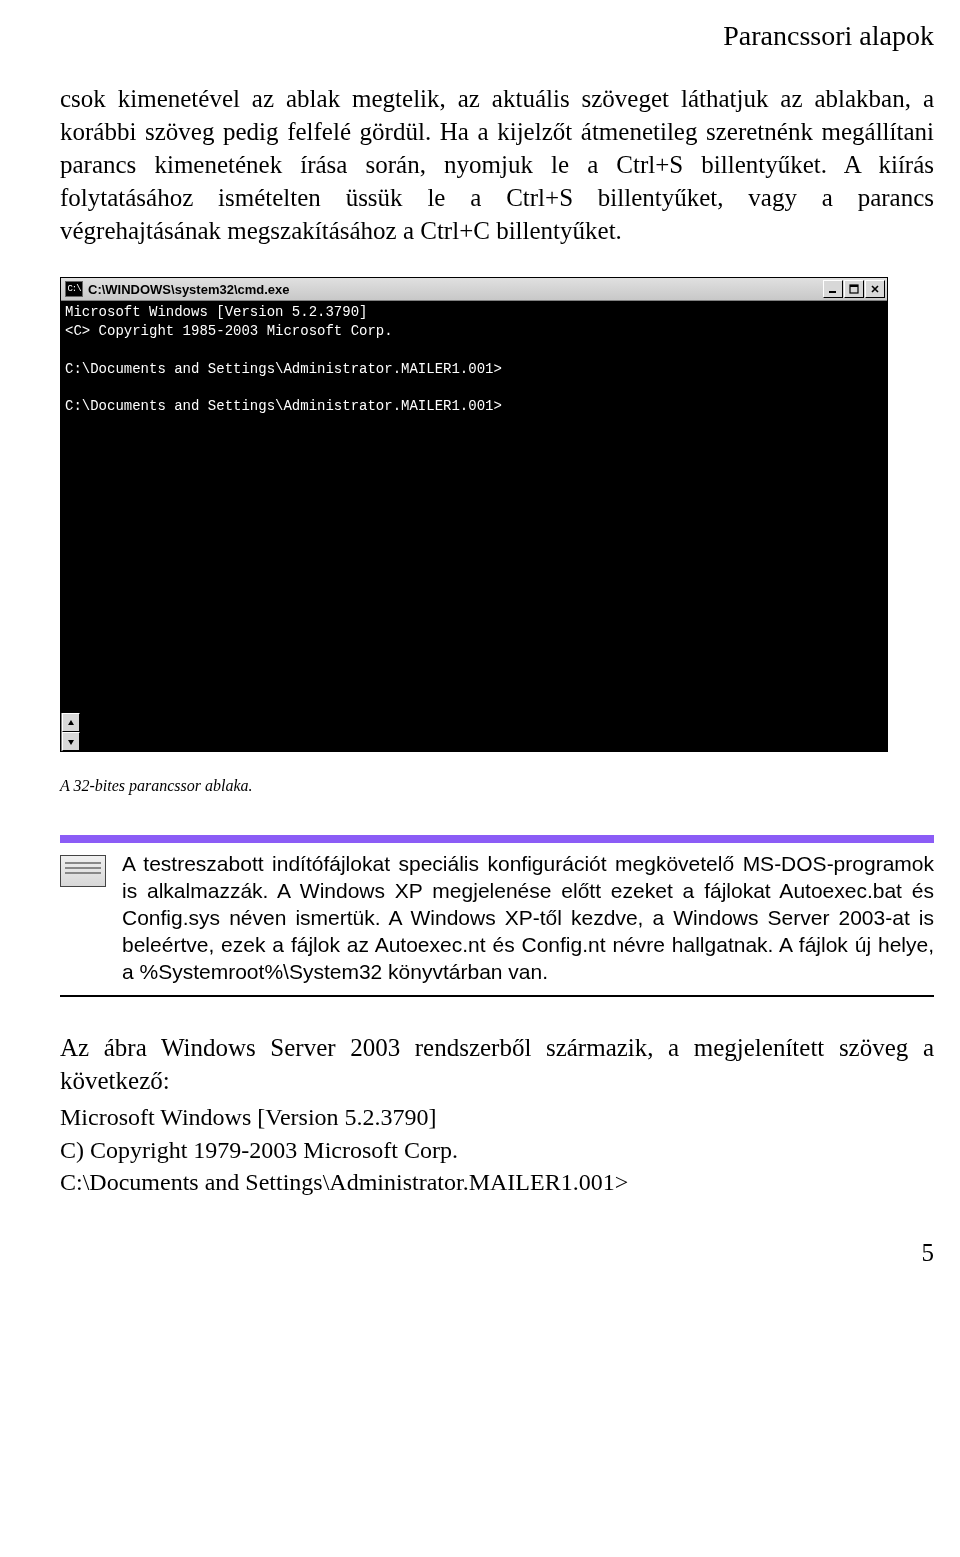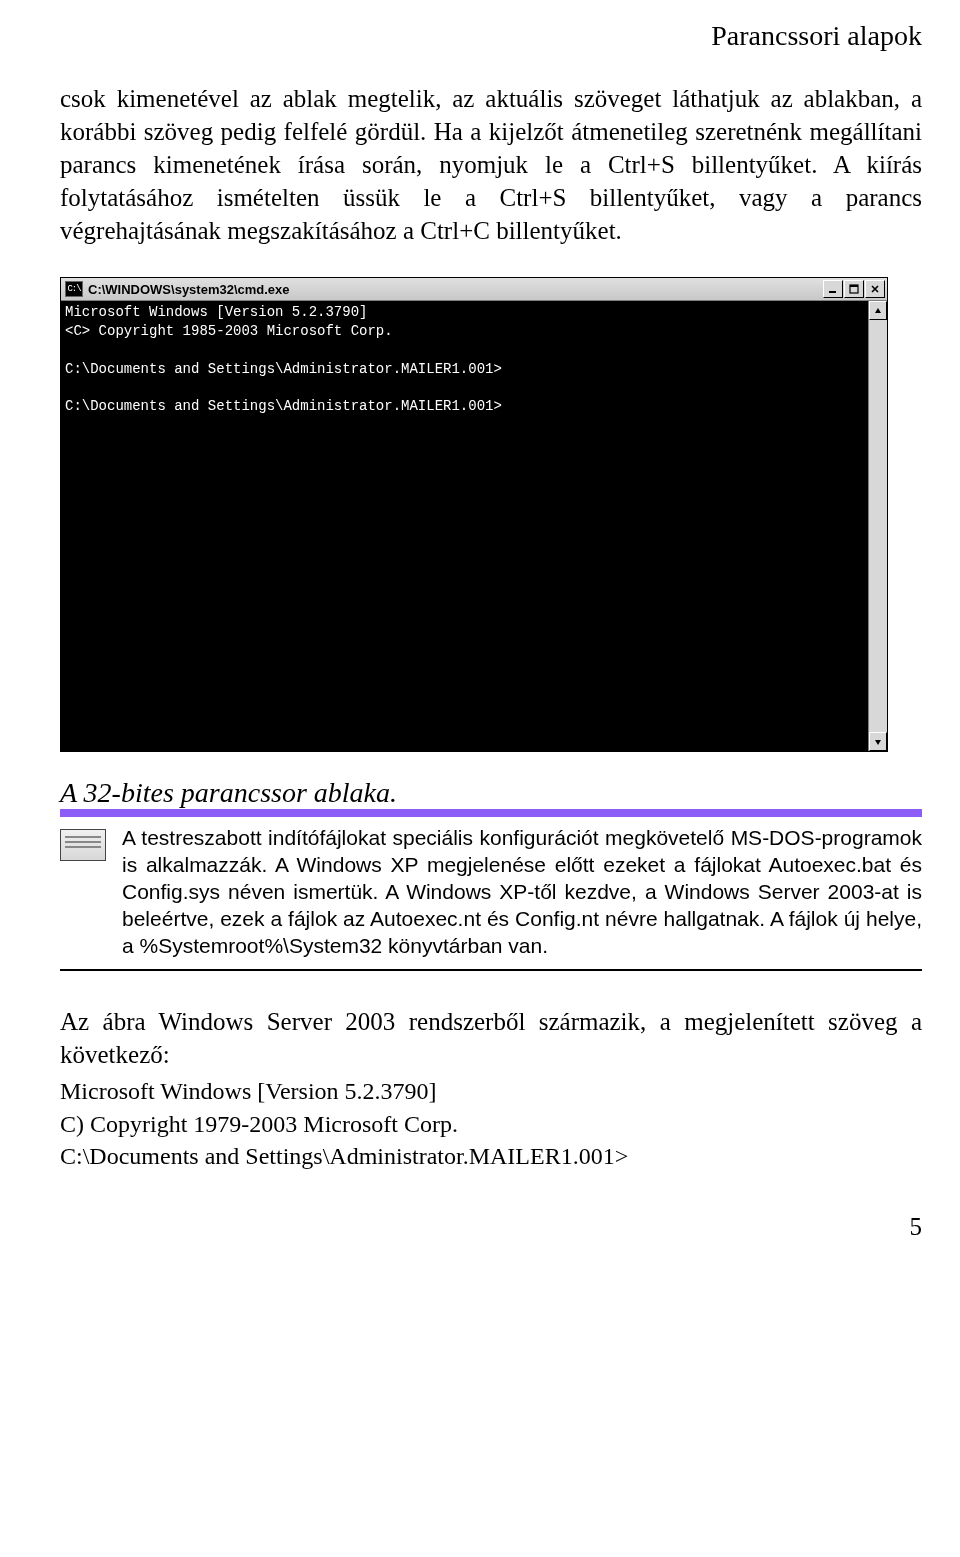--- a/index.html
+++ b/index.html
@@ -4,21 +4,21 @@
 <style>
   html, body {
     margin: 0;
     padding: 0;
     background: #fff;
     font-family: Garamond, 'Times New Roman', Georgia, serif;
     color: #000;
     width: 960px;
   }
   .page {
-    padding: 20px 38px 40px 60px;
+    padding: 20px 26px 40px 60px;
     box-sizing: border-box;
   }
   .header {
     text-align: right;
     font-size: 28px;
     font-weight: 500;
     color: #000;
     margin-bottom: 30px;
   }
   .para {
@@ -80,20 +80,21 @@
     display: flex;
     align-items: center;
     justify-content: center;
     font-family: sans-serif;
   }
   .win-btn svg { display:block; }
   .cmdbody {
     display: flex;
     background: #000;
     height: 450px;
+    flex-direction: column;
   }
   .cmdtext {
     flex: 1;
     background: #000;
     color: #fff;
     font-family: 'Lucida Console', 'Courier New', monospace;
     font-size: 14px;
     line-height: 1.35;
     padding: 2px 4px;
     white-space: pre;
@@ -112,22 +113,23 @@
     border-top-color:#fff; border-left-color:#fff;
     display:flex;align-items:center;justify-content:center;
   }
   .strack { flex:1; background:#d8d8d8; }
 
   .fig-label {
     font-size: 24px;
     margin: 5px 0 6px 0;
   }
   .fig-caption {
-    font-size: 28px;
+    font-size: 16px;
     font-style: italic;
+    margin-bottom: 40px;
   }
 
   .notebox {
     border-top: 8px solid #8b5cf6;
     border-bottom: 2px solid #000;
     padding: 8px 0 10px 0;
     margin: 0 0 34px 0;
   }
   .note-row { display:flex; }
   .note-icon-cell {

